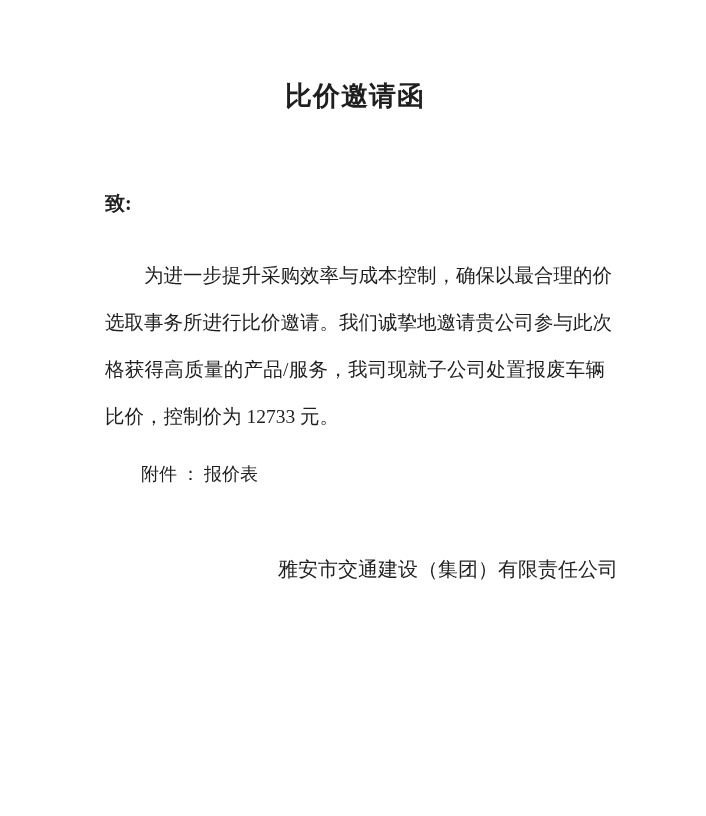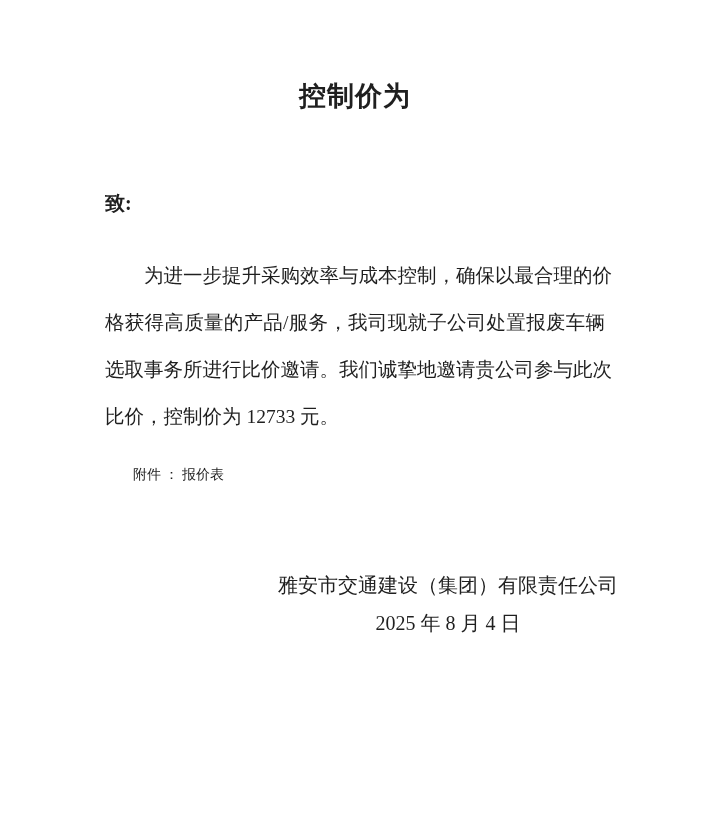--- a/index.html
+++ b/index.html
@@ -63,60 +63,59 @@
     margin-top: 12px;
   }
   .para-line.first {
     text-indent: 2em;
   }
   .para-line.last {
     text-align-last: left;
   }
   .attachment-line {
     margin-top: 27px;
-    font-size: 14px;
+    font-size: 18px;
     line-height: 27px;
     text-indent: 2em;
   }
   .signature-block {
-    margin-top: 78px;
+    margin-top: 62px;
     margin-left: 163px; 
     width: 360px;
     text-align: center;
     font-size: 20px;
   }
   .signature-company {
     line-height: 38px;
     white-space: nowrap;
   }
   .signature-date {
     line-height: 38px;
     white-space: nowrap;
   }
 </style>
 </head>
 <body>
 
 <div class="page">
   <div class="content">
 
-    <div class="letter-title">控制价为</div>
+    <div class="letter-title">比价邀请函</div>
 
     <div class="recipient-line">
       <span class="recipient-label">致:</span>
     </div>
 
     <div class="body-paragraph">
       <div class="para-line first">为进一步提升采购效率与成本控制，确保以最合理的价</div>
+      <div class="para-line">选取事务所进行比价邀请。我们诚挚地邀请贵公司参与此次</div>
       <div class="para-line">格获得高质量的产品/服务，我司现就子公司处置报废车辆</div>
-      <div class="para-line">选取事务所进行比价邀请。我们诚挚地邀请贵公司参与此次</div>
       <div class="para-line last">比价，控制价为 12733 元。</div>
     </div>
 
     <div class="attachment-line">附件 ： 报价表</div>
 
     <div class="signature-block">
       <div class="signature-company">雅安市交通建设（集团）有限责任公司</div>
-      <div class="signature-date">2025 年 8 月 4 日</div>
     </div>
 
   </div>
 </div>
 
 </body></html>

